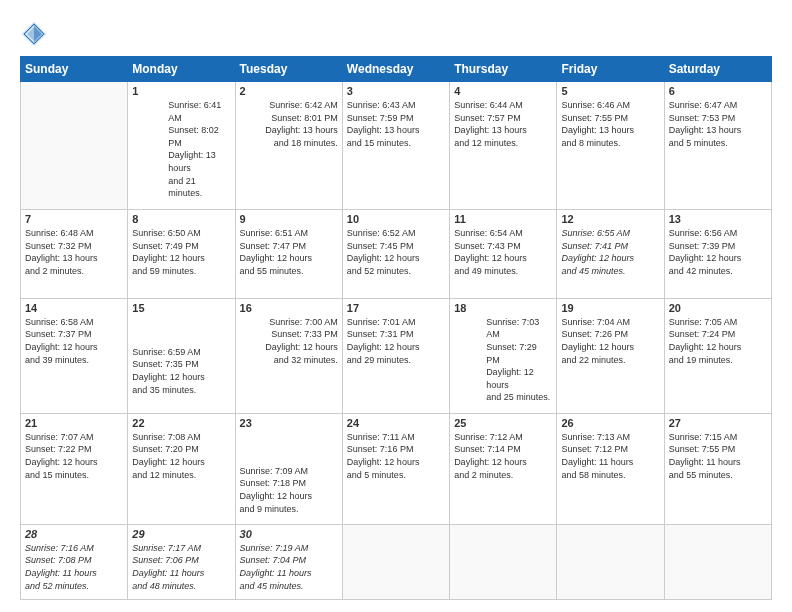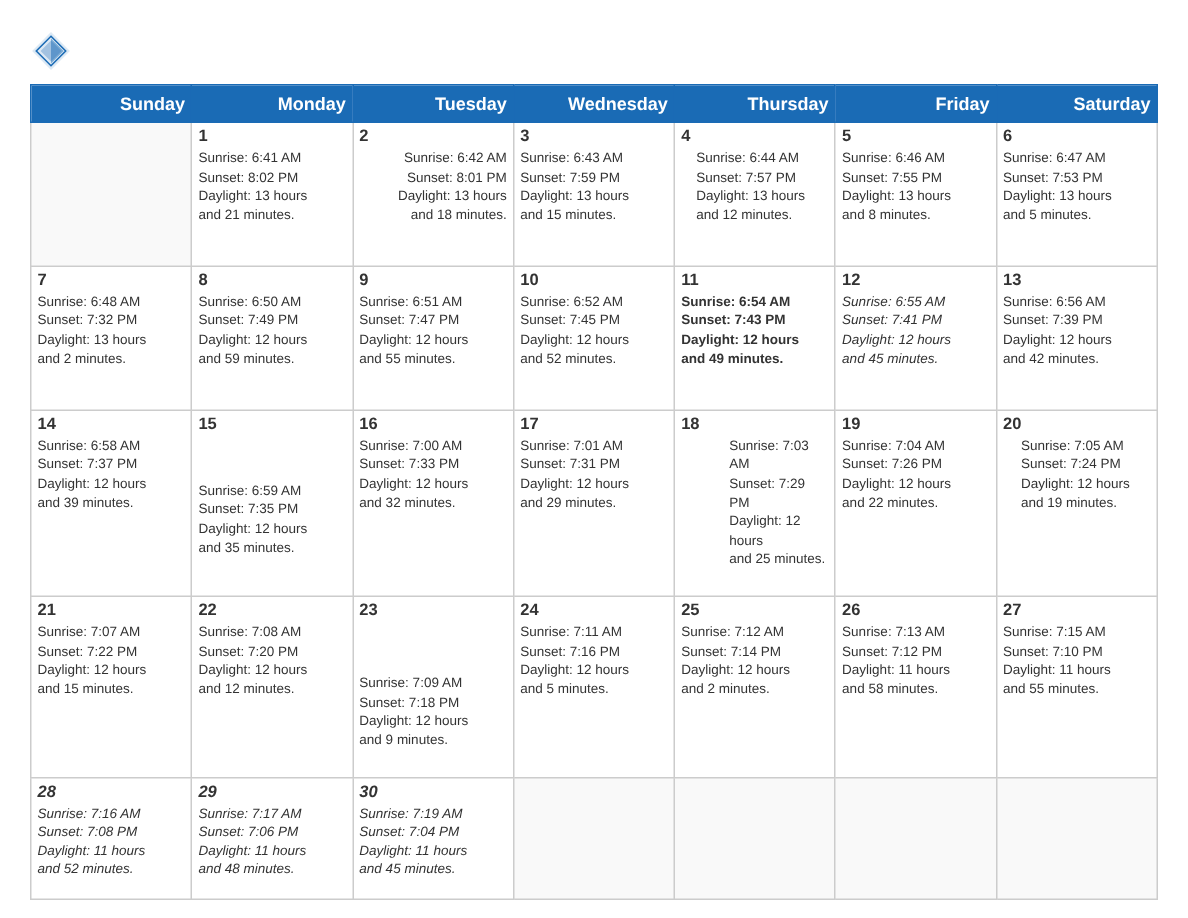--- a/index.html
+++ b/index.html
@@ -67,21 +67,21 @@
       width: 100%;
       table-layout: fixed;
     }
     .calendar th {
       background-color: #1a6bb5;
       color: #fff;
       font-size: 12px;
       font-weight: bold;
       padding: 5px 4px;
       border: 1px solid #1a6bb5;
-      text-align: right;
+      text-align: left;
     }
     .calendar td {
       border: 1px solid #ccc;
       vertical-align: top;
       padding: 3px 4px;
       font-size: 9.5px;
       color: #333;
       height: 84px;
     }
     .day-num {
@@ -136,42 +136,42 @@
           <th>Thursday</th>
           <th>Friday</th>
           <th>Saturday</th>
         </tr>
     </thead>
     <tbody id="calendar-body">
     <tr>
           <td class="empty-cell"></td>
           <td>
             <span class="day-num">1</span>
-            <div class="cell-info" style="white-space: pre-line;">Sunrise: 6:41 AM
+            <div class="cell-info" style="white-space: pre-line; margin-left: 36px;">Sunrise: 6:41 AM
 Sunset: 8:02 PM
 Daylight: 13 hours
 and 21 minutes.</div>
           </td>
           <td>
             <span class="day-num">2</span>
             <div class="cell-info" style="white-space: pre-line; text-align: right;">Sunrise: 6:42 AM
 Sunset: 8:01 PM
 Daylight: 13 hours
 and 18 minutes.</div>
           </td>
           <td>
             <span class="day-num">3</span>
             <div class="cell-info" style="white-space: pre-line;">Sunrise: 6:43 AM
 Sunset: 7:59 PM
 Daylight: 13 hours
 and 15 minutes.</div>
           </td>
           <td>
             <span class="day-num">4</span>
-            <div class="cell-info" style="white-space: pre-line; margin-left: 10px;">Sunrise: 6:44 AM
+            <div class="cell-info" style="white-space: pre-line;">Sunrise: 6:44 AM
 Sunset: 7:57 PM
 Daylight: 13 hours
 and 12 minutes.</div>
           </td>
           <td>
             <span class="day-num">5</span>
             <div class="cell-info" style="white-space: pre-line;">Sunrise: 6:46 AM
 Sunset: 7:55 PM
 Daylight: 13 hours
 and 8 minutes.</div>
@@ -208,21 +208,21 @@
           </td>
           <td>
             <span class="day-num">10</span>
             <div class="cell-info" style="white-space: pre-line;">Sunrise: 6:52 AM
 Sunset: 7:45 PM
 Daylight: 12 hours
 and 52 minutes.</div>
           </td>
           <td>
             <span class="day-num">11</span>
-            <div class="cell-info" style="white-space: pre-line; font-weight: bold;">Sunrise: 6:54 AM
+            <div class="cell-info" style="white-space: pre-line;">Sunrise: 6:54 AM
 Sunset: 7:43 PM
 Daylight: 12 hours
 and 49 minutes.</div>
           </td>
           <td>
             <span class="day-num">12</span>
             <div class="cell-info" style="white-space: pre-line; font-style: italic;">Sunrise: 6:55 AM
 Sunset: 7:41 PM
 Daylight: 12 hours
 and 45 minutes.</div>
@@ -245,21 +245,21 @@
           </td>
           <td>
             <span class="day-num">15</span>
             <div class="cell-info" style="white-space: pre-line; margin-top: 32px;">Sunrise: 6:59 AM
 Sunset: 7:35 PM
 Daylight: 12 hours
 and 35 minutes.</div>
           </td>
           <td>
             <span class="day-num">16</span>
-            <div class="cell-info" style="white-space: pre-line;">Sunrise: 7:00 AM
+            <div class="cell-info" style="white-space: pre-line; text-align: right;">Sunrise: 7:00 AM
 Sunset: 7:33 PM
 Daylight: 12 hours
 and 32 minutes.</div>
           </td>
           <td>
             <span class="day-num">17</span>
             <div class="cell-info" style="white-space: pre-line;">Sunrise: 7:01 AM
 Sunset: 7:31 PM
 Daylight: 12 hours
 and 29 minutes.</div>
@@ -273,21 +273,21 @@
           </td>
           <td>
             <span class="day-num">19</span>
             <div class="cell-info" style="white-space: pre-line;">Sunrise: 7:04 AM
 Sunset: 7:26 PM
 Daylight: 12 hours
 and 22 minutes.</div>
           </td>
           <td>
             <span class="day-num">20</span>
-            <div class="cell-info" style="white-space: pre-line; margin-left: 12px;">Sunrise: 7:05 AM
+            <div class="cell-info" style="white-space: pre-line;">Sunrise: 7:05 AM
 Sunset: 7:24 PM
 Daylight: 12 hours
 and 19 minutes.</div>
           </td>
         </tr>
         <tr>
           <td>
             <span class="day-num">21</span>
             <div class="cell-info" style="white-space: pre-line;">Sunrise: 7:07 AM
 Sunset: 7:22 PM
@@ -325,21 +325,21 @@
           <td>
             <span class="day-num">26</span>
             <div class="cell-info" style="white-space: pre-line;">Sunrise: 7:13 AM
 Sunset: 7:12 PM
 Daylight: 11 hours
 and 58 minutes.</div>
           </td>
           <td>
             <span class="day-num">27</span>
             <div class="cell-info" style="white-space: pre-line;">Sunrise: 7:15 AM
-Sunset: 7:10 PM
+Sunset: 7:55 PM
 Daylight: 11 hours
 and 55 minutes.</div>
           </td>
         </tr>
         <tr>
           <td>
             <span class="day-num">28</span>
             <div class="cell-info" style="white-space: pre-line;">Sunrise: 7:16 AM
 Sunset: 7:08 PM
 Daylight: 11 hours

